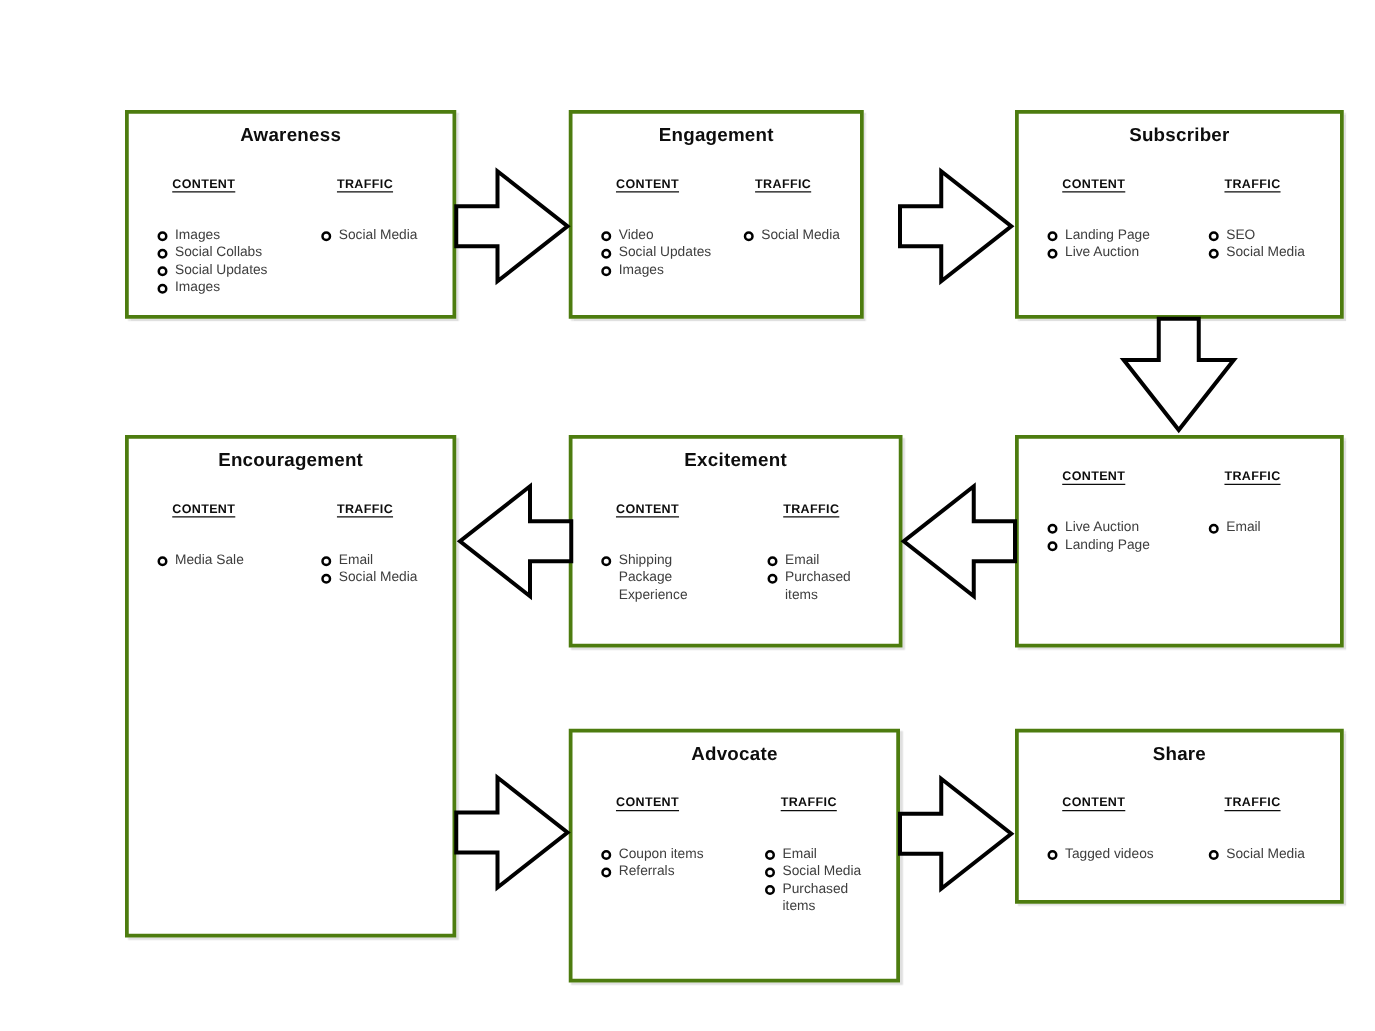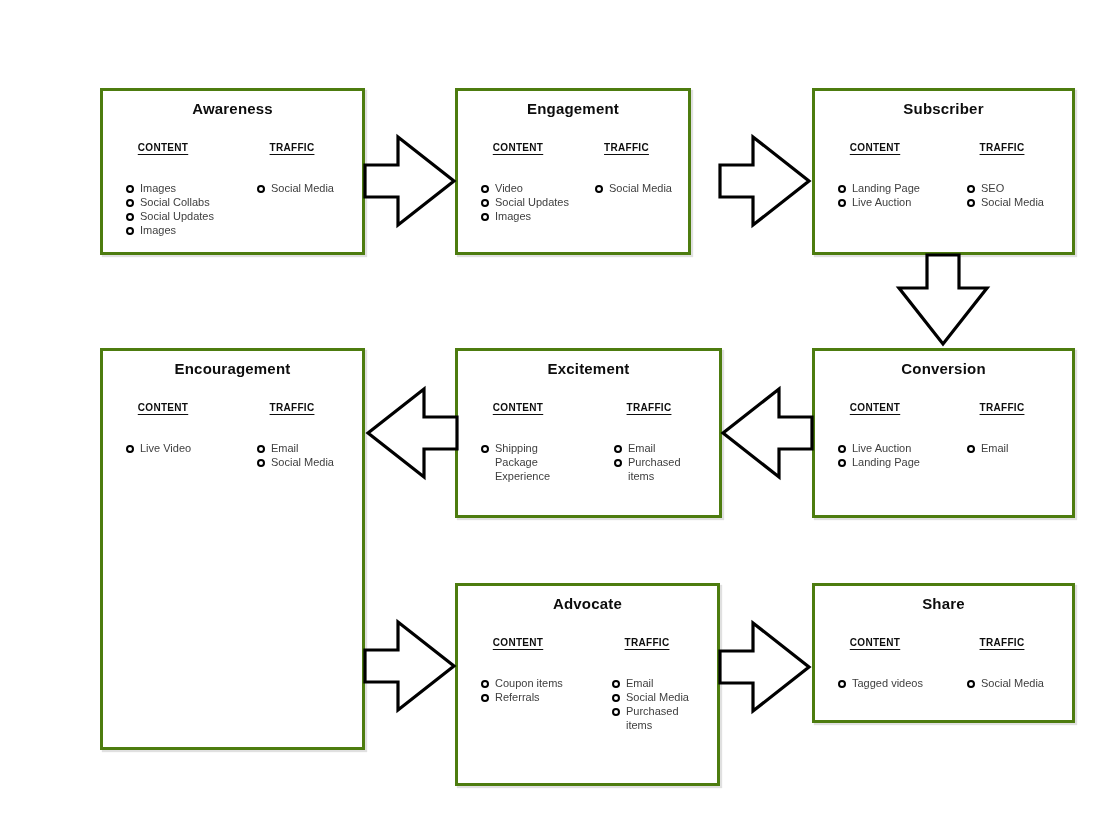--- a/index.html
+++ b/index.html
@@ -155,21 +155,21 @@
       </div>
     </div>
   </div>
 
   <div class="stage-box" id="box-encouragement">
     <div class="stage-title">Encouragement</div>
     <div class="cols">
       <div class="col">
         <div class="col-header">CONTENT</div>
         <ul class="item-list content-list">
-            <li>Live Video</li>
+            <li>Media Sale</li>
           </ul>
       </div>
       <div class="col">
         <div class="col-header">TRAFFIC</div>
         <ul class="item-list traffic-list">
             <li>Email</li>
             <li>Social Media</li>
           </ul>
       </div>
     </div>
@@ -188,21 +188,20 @@
         <div class="col-header">TRAFFIC</div>
         <ul class="item-list traffic-list">
             <li>Email</li>
             <li>Purchased items</li>
           </ul>
       </div>
     </div>
   </div>
 
   <div class="stage-box" id="box-conversion">
-    <div class="stage-title">Conversion</div>
     <div class="cols">
       <div class="col">
         <div class="col-header">CONTENT</div>
         <ul class="item-list content-list">
             <li>Live Auction</li>
             <li>Landing Page</li>
           </ul>
       </div>
       <div class="col">
         <div class="col-header">TRAFFIC</div>

